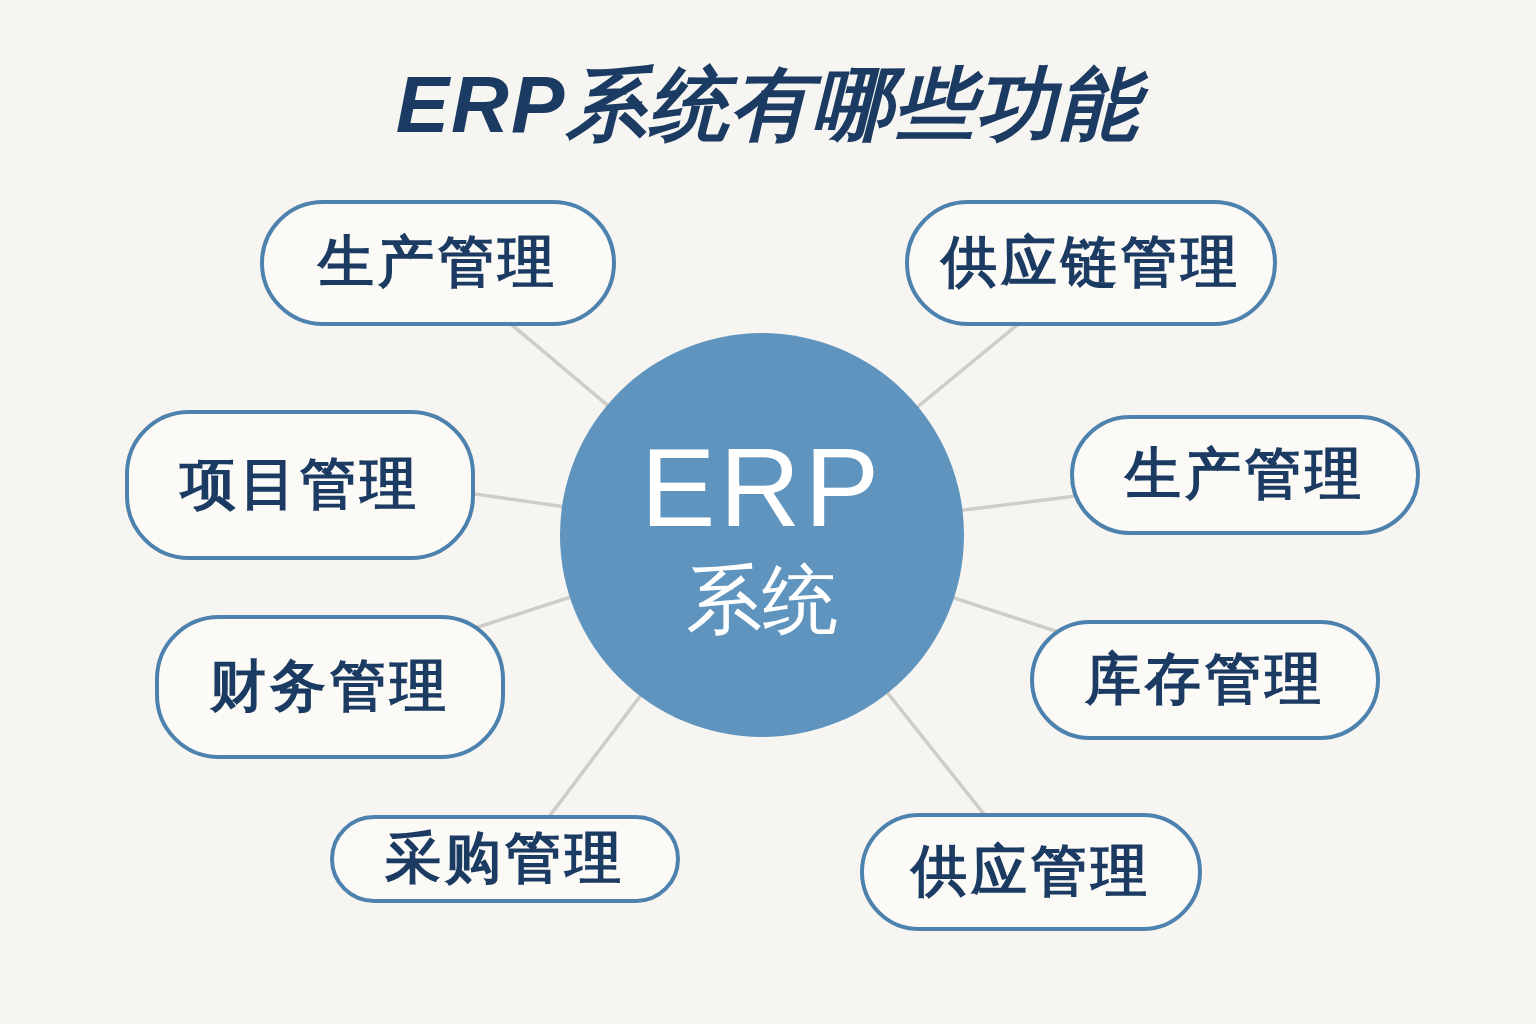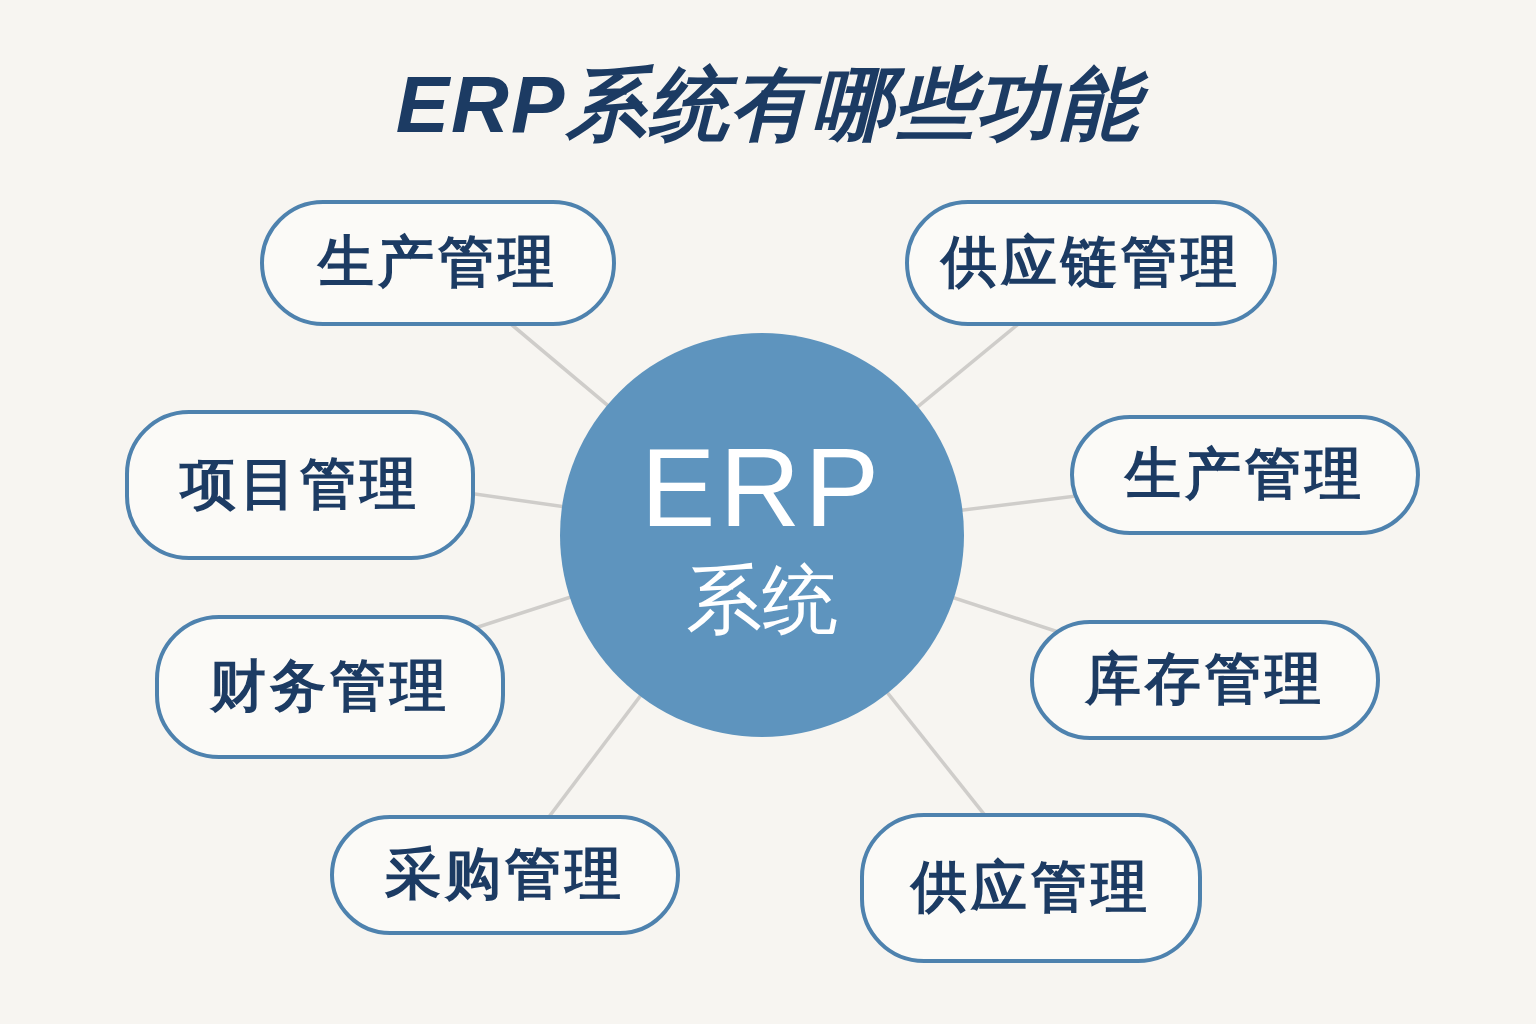--- a/index.html
+++ b/index.html
@@ -83,22 +83,22 @@
     font-size: 56px;
     font-weight: 700;
     letter-spacing: 4px;
   }
   .node-production   { left: 260px; top: 200px; width: 356px; height: 126px; }
   .node-supply-chain { left: 905px; top: 200px; width: 372px; height: 126px; }
   .node-project      { left: 125px; top: 410px; width: 350px; height: 150px; }
   .node-sales        { left: 1070px; top: 415px; width: 350px; height: 120px; }
   .node-finance      { left: 155px; top: 615px; width: 350px; height: 144px; }
   .node-inventory    { left: 1030px; top: 620px; width: 350px; height: 120px; }
-  .node-procurement  { left: 330px; top: 815px; width: 350px; height: 120px; }
-  .node-supply       { left: 860px; top: 813px; width: 342px; height: 150px; }
+  .node-procurement  { left: 330px; top: 815px; width: 350px; height: 88px; }
+  .node-supply       { left: 860px; top: 813px; width: 342px; height: 118px; }
 </style>
 </head>
 <body>
 
 <div class="title">ERP系统有哪些功能</div>
 
 <svg class="connectors" viewBox="0 0 1536 1024" aria-hidden="true">
   <line x1="762" y1="535" x2="437" y2="262"></line>
   <line x1="762" y1="535" x2="1090" y2="265"></line>
   <line x1="762" y1="535" x2="300" y2="469"></line>

